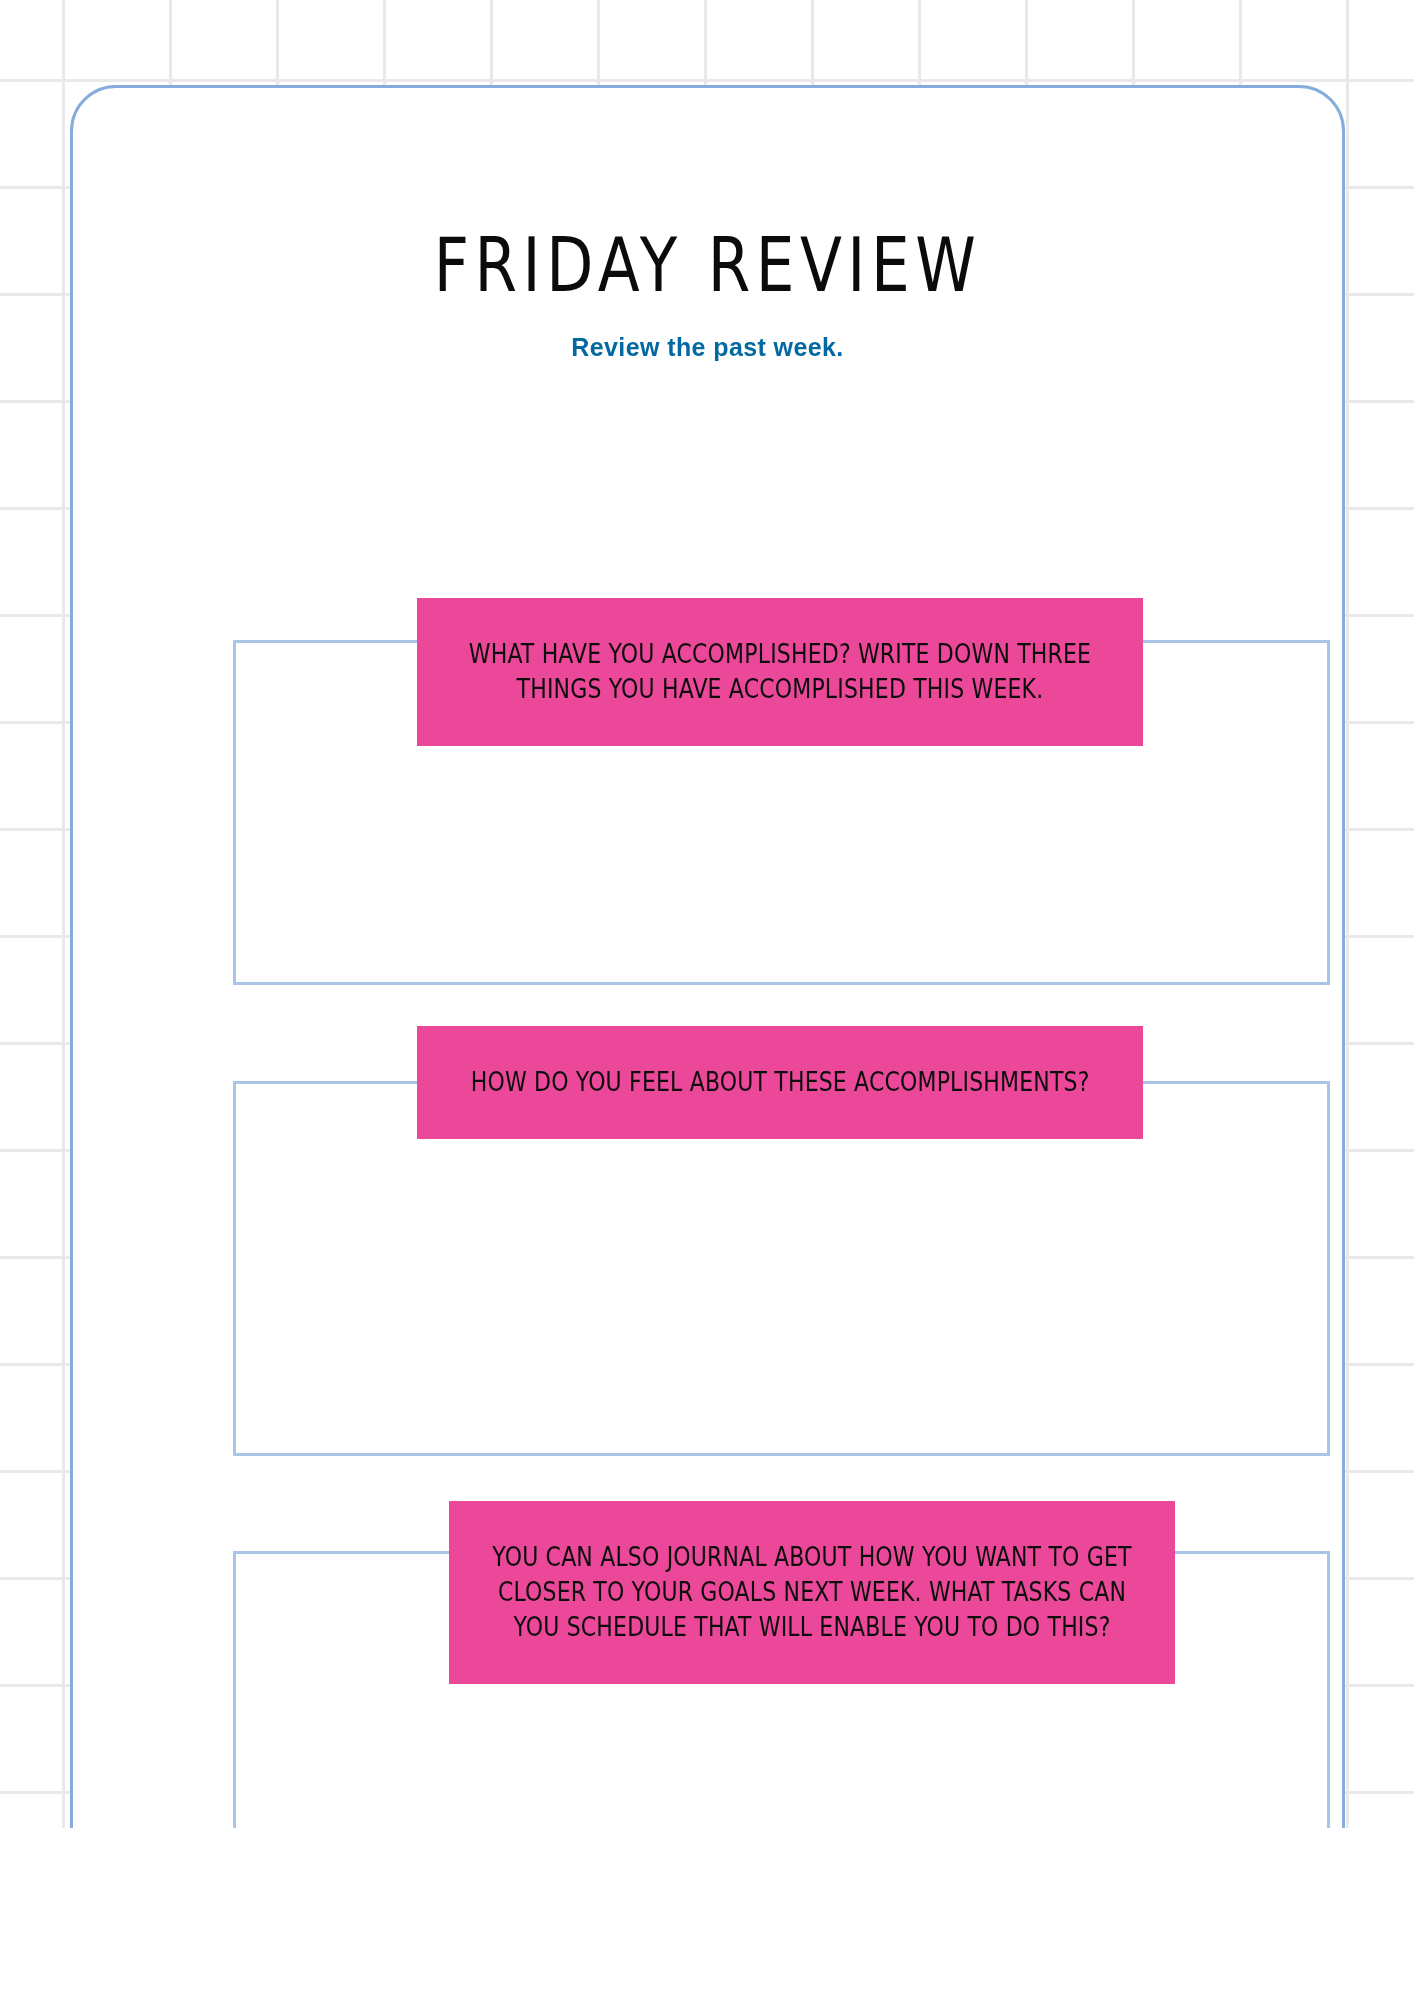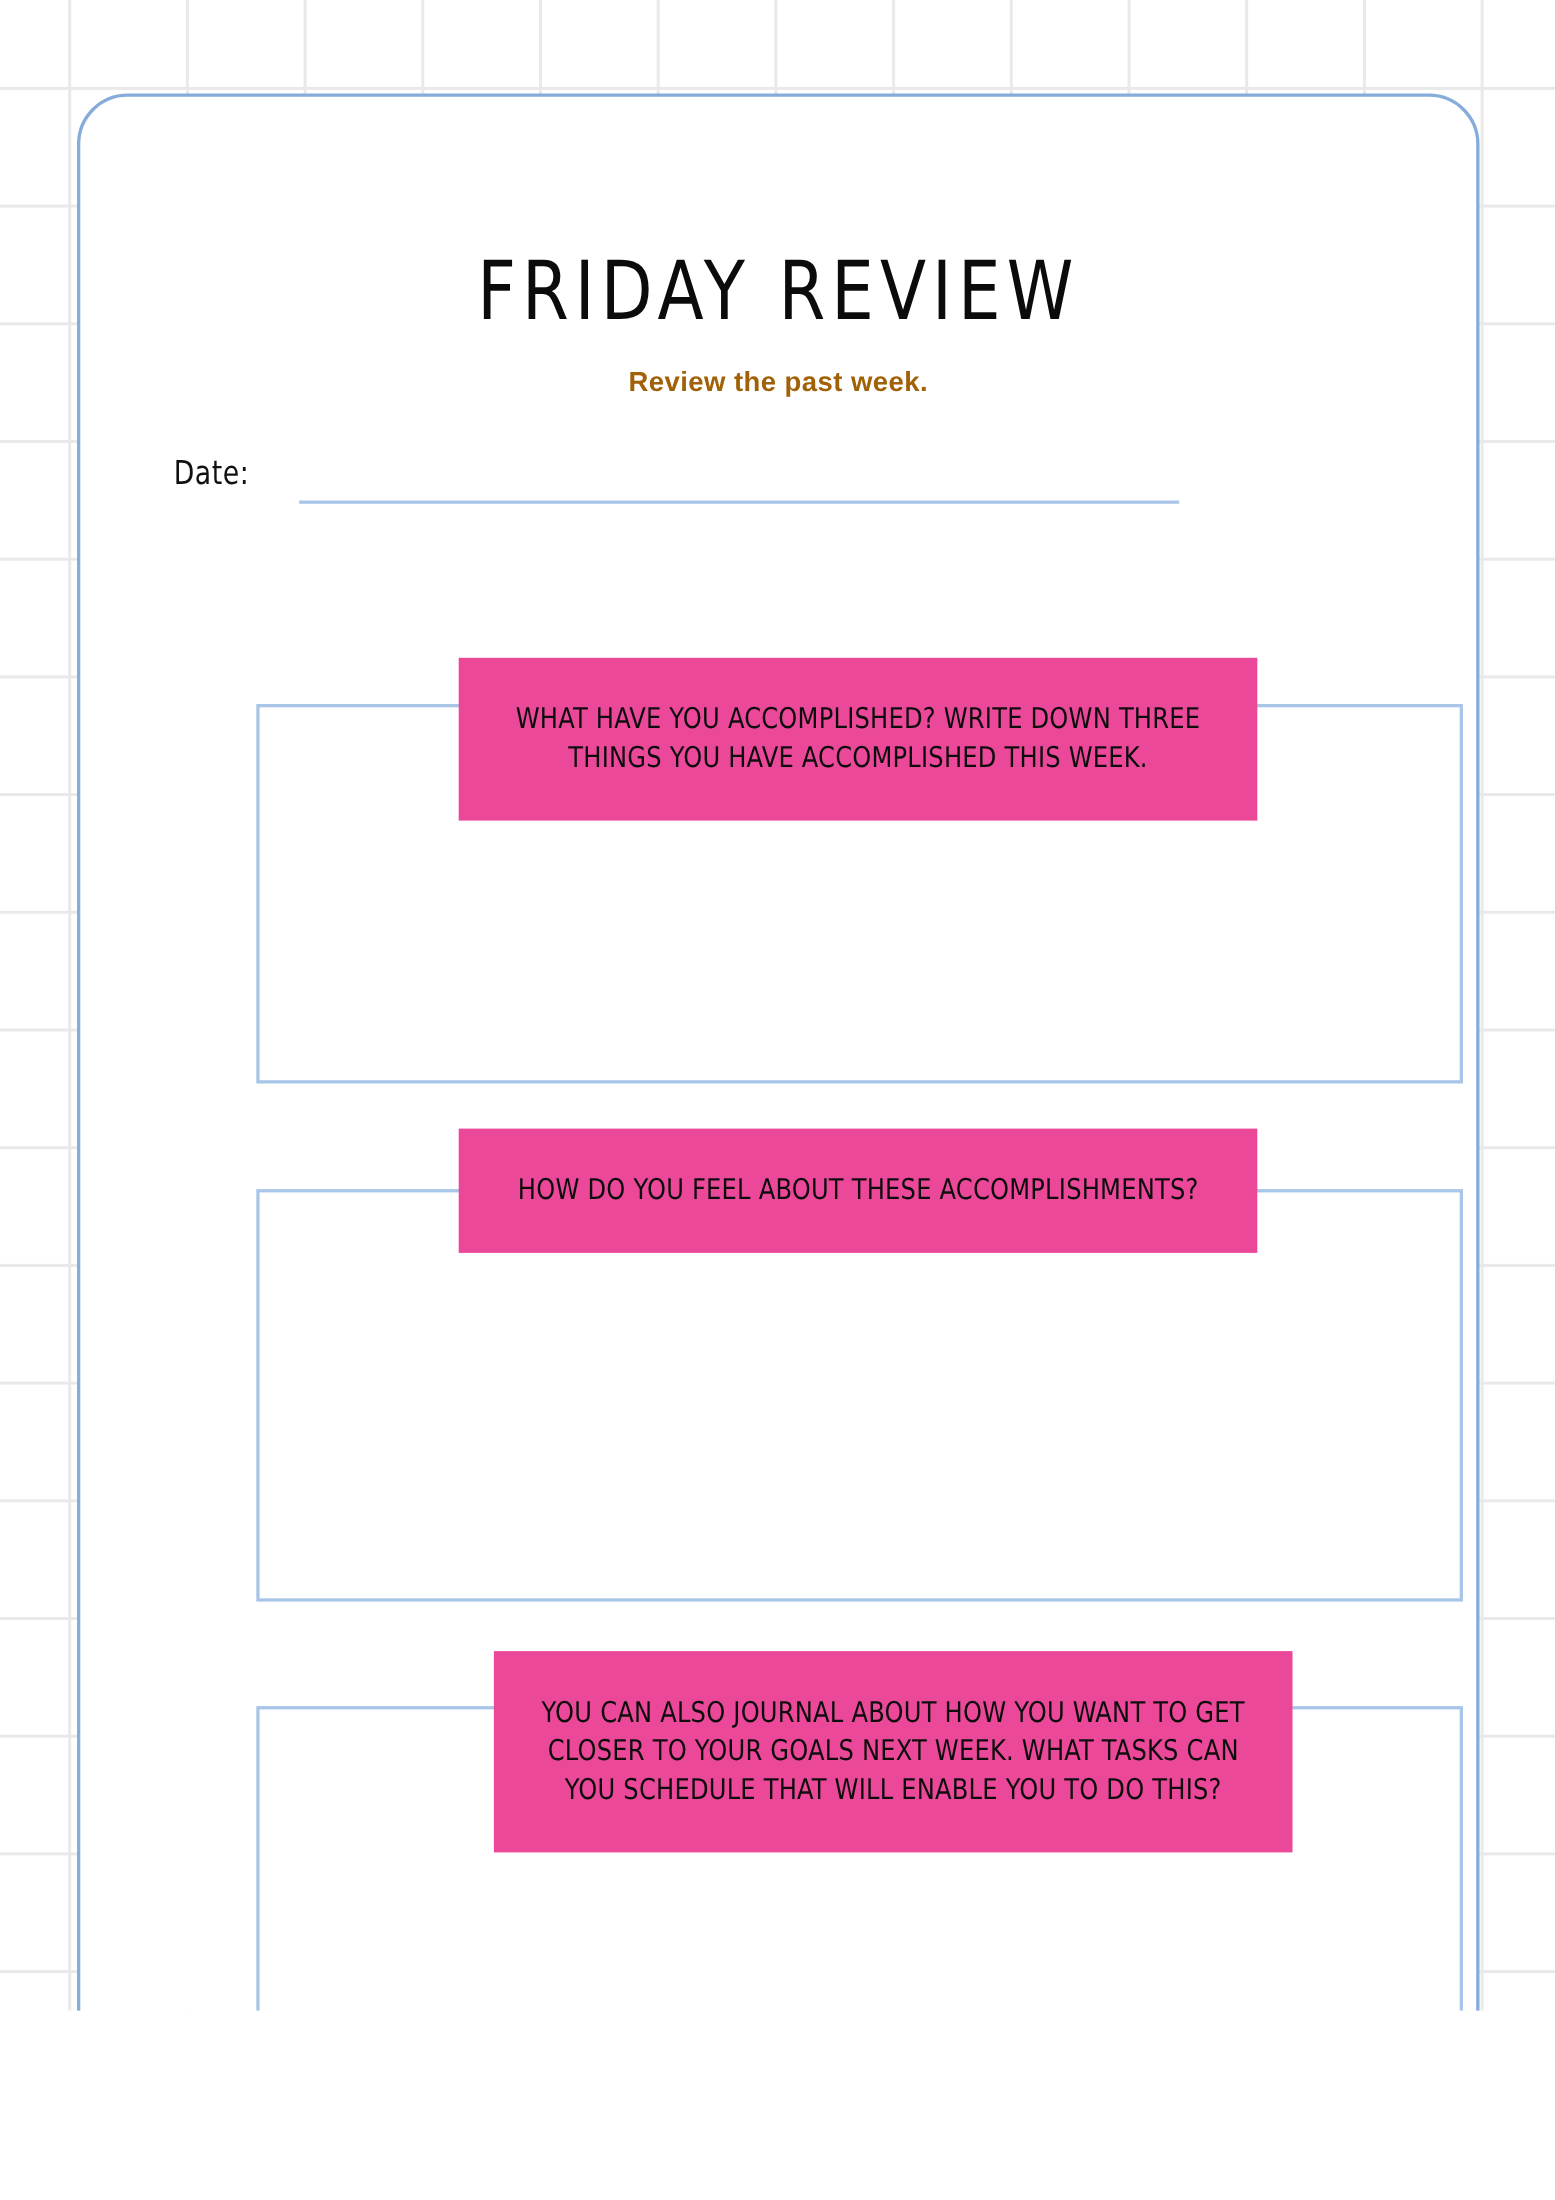--- a/index.html
+++ b/index.html
@@ -60,21 +60,21 @@
   .subtitle {
     position: absolute;
     left: 0;
     top: 222px;
     width: 100%;
     text-align: center;
     font-family: "Liberation Sans", sans-serif;
     font-size: 25px;
     font-weight: 700;
     letter-spacing: 0.4px;
-    color: #a16207;
+    color: #0369a1;
     line-height: 1;
   }
 
   
   .date-row {
     position: absolute;
     left: 85px;
     top: 325px;
     width: 1000px;
     height: 46px;
@@ -151,24 +151,20 @@
 <body>
 
 <div id="page">
 
   <div id="card">
 
     <h1 class="title">FRIDAY REVIEW</h1>
 
     <p class="subtitle">Review the past week.</p>
 
-    <div class="date-row">
-      <span class="date-label">Date:</span>
-      <div class="date-line"></div>
-    </div>
 
     <div class="block">
       <div class="answer-box" id="answer-box-1"></div>
       <div class="prompt-banner" id="prompt-banner-1">
         <span class="prompt-text">WHAT HAVE YOU ACCOMPLISHED? WRITE DOWN THREE THINGS YOU HAVE ACCOMPLISHED THIS WEEK.</span>
       </div>
     </div>
 
     <div class="block">
       <div class="answer-box" id="answer-box-2"></div>

